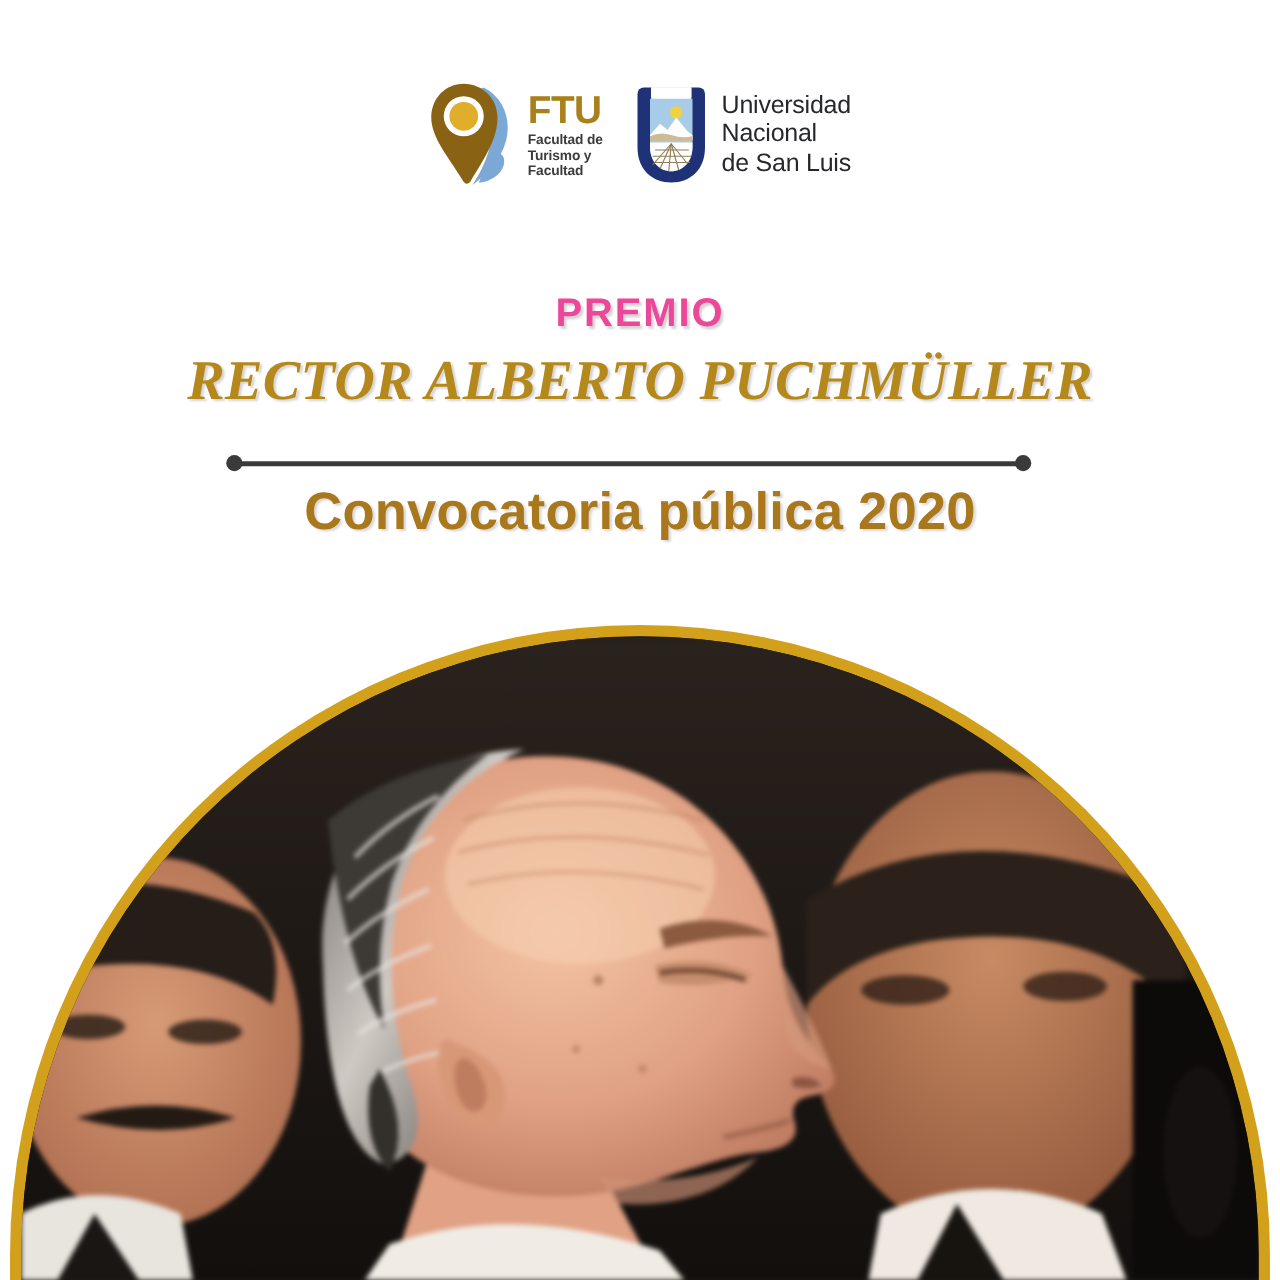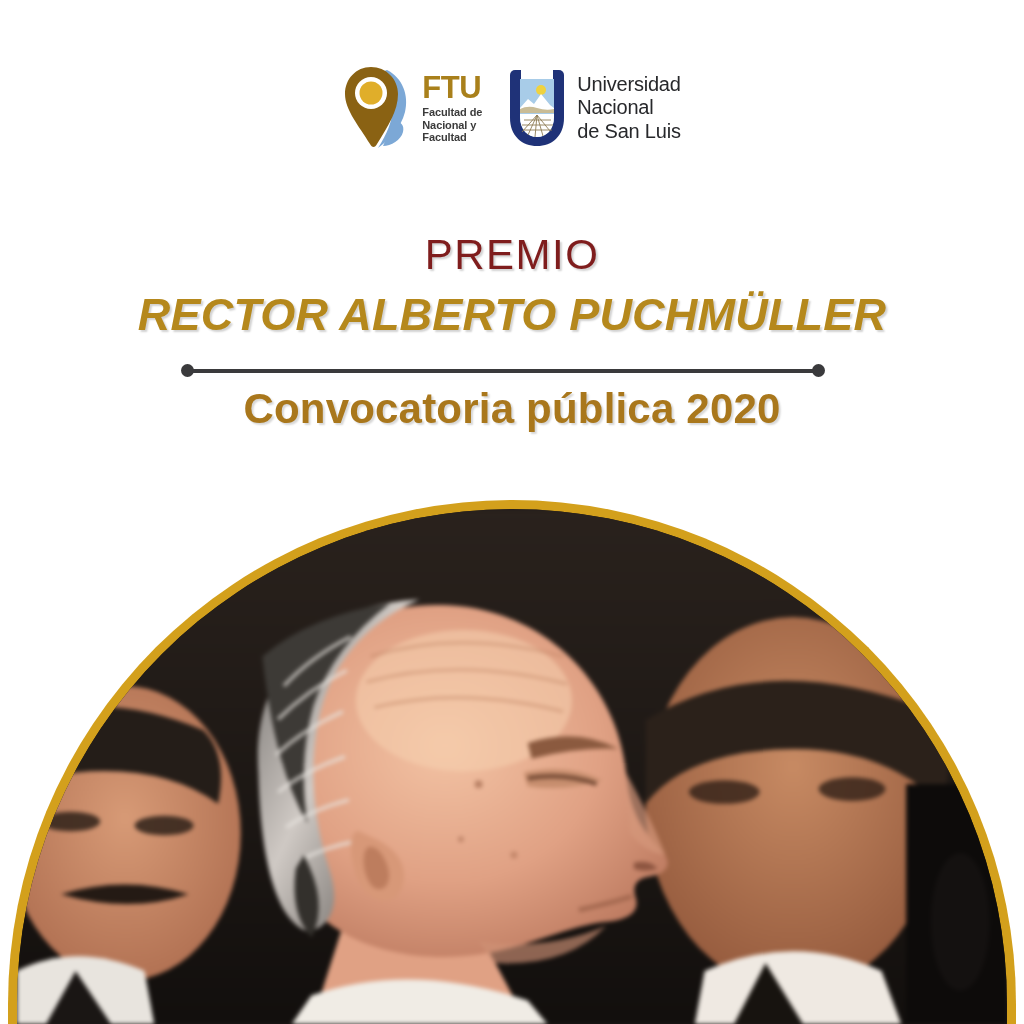--- a/index.html
+++ b/index.html
@@ -87,36 +87,37 @@
 
   
   .title-block {
     position: absolute;
     top: 234px;
     left: 0;
     width: 1024px;
     text-align: center;
   }
   .premio {
-    font-size: 42px;
-    font-weight: normal;
-    color: #7f1d1d;
+    font-size: 32px;
+    font-weight: bold;
+    color: #ec4899;
     letter-spacing: 1.5px;
     line-height: 1.0;
     text-shadow: 2px 2px 2px rgba(0,0,0,0.18);
   }
   .rector {
     margin-top: 16px;
     font-size: 45px;
     font-weight: bold;
     font-style: italic;
     color: #B5881C;
     letter-spacing: 0.2px;
     line-height: 1.0;
     text-shadow: 2px 2px 2px rgba(0,0,0,0.18);
+    font-family: Liberation Serif, serif;
   }
 
   .divider {
     position: absolute;
     top: 364px;
     left: 181px;
     width: 644px;
     height: 13px;
   }
   .divider .bar {
@@ -196,21 +197,21 @@
         <path d="M28 3 C13 3 2 15 2 30 C2 46 16 62 27 80 C29 84 32 84 34 80 C45 62 55 47 55 30 C55 15 43 3 28 3 Z" fill="#8A6213"></path>
 
         <circle cx="28" cy="29" r="16" fill="#FFFFFF"></circle>
         <circle cx="28" cy="29" r="11.5" fill="#E0AE2A"></circle>
       </svg>
     </div>
     <div class="ftu-text">
       <div class="ftu-acronym">FTU</div>
       <div class="ftu-sub">
         <div>Facultad de</div>
-        <div>Nacional y</div>
+        <div>Turismo y</div>
         <div>Facultad</div>
       </div>
     </div>
   </div>
 
   <div class="logo-unsl">
     <div class="unsl-mark">
       <svg viewBox="0 0 58 80" width="58" height="80" aria-hidden="true">
 
         <path d="M7 2 H51 A5 5 0 0 1 56 7 V50 C56 68 44 78 29 78 C14 78 2 68 2 50 V7 A5 5 0 0 1 7 2 Z" fill="#1F3278"></path>

